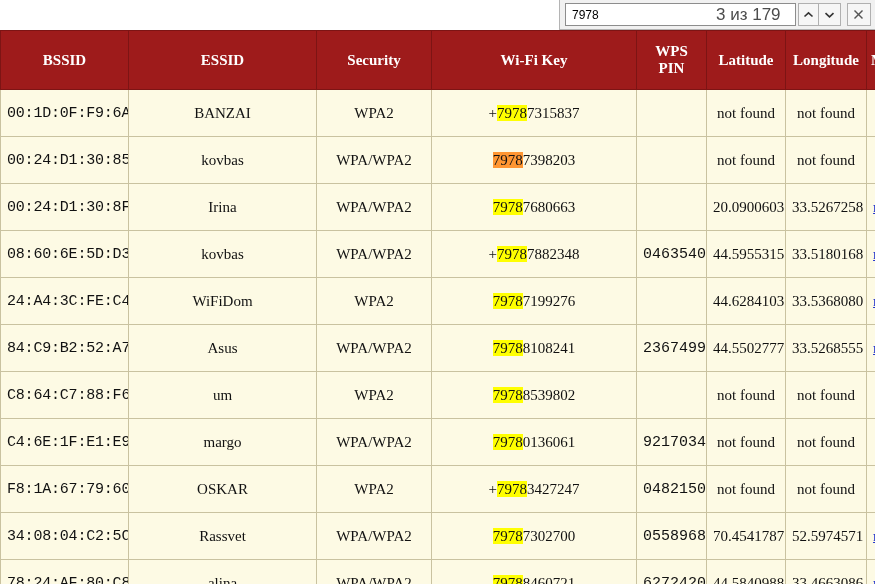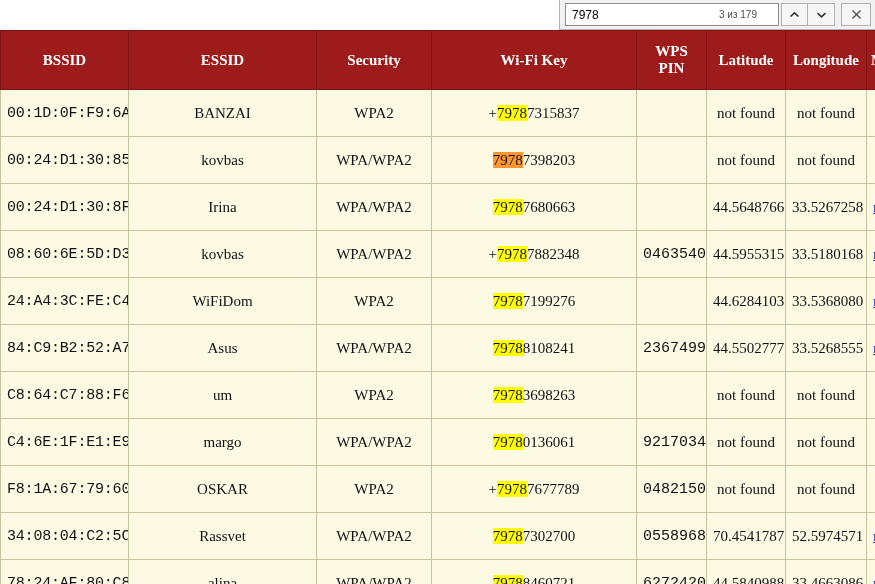--- a/index.html
+++ b/index.html
@@ -51,23 +51,23 @@
     font-family: "Liberation Sans", sans-serif;
     font-size: 12px;
     color: #000;
     padding: 0 6px;
     width: 150px;
     height: 100%;
     box-sizing: border-box;
   }
   .find-count {
     margin-left: auto;
-    padding-right: 21px;
+    padding-right: 14px;
     font-family: "Liberation Sans", sans-serif;
-    font-size: 10px;
+    font-size: 17px;
     color: #4c4c4c;
     white-space: nowrap;
   }
   .find-btn {
     width: 27px;
     margin: 3px 0;
     background: #f6f6f6;
     border: 1px solid #b0b0b0;
     border-left: none;
     box-sizing: border-box;
@@ -238,21 +238,21 @@
             <td class="lat">not found</td>
             <td class="lon">not found</td>
             <td class="map"></td>
           </tr>
           <tr>
             <td class="bssid">00:24:D1:30:8F:31</td>
             <td class="essid">Irina</td>
             <td class="sec">WPA/WPA2</td>
             <td class="key"><span class="hl">7978</span><span>7680663</span></td>
             <td class="wps"></td>
-            <td class="lat">44.5648766</td>
+            <td class="lat">20.0900603</td>
             <td class="lon">33.5267258</td>
             <td class="map"><a>map</a></td>
           </tr>
           <tr>
             <td class="bssid">08:60:6E:5D:D3:E8</td>
             <td class="essid">kovbas</td>
             <td class="sec">WPA/WPA2</td>
             <td class="key"><span>+</span><span class="hl">7978</span><span>7882348</span></td>
             <td class="wps">04635406</td>
             <td class="lat">44.5955315</td>
@@ -276,41 +276,41 @@
             <td class="key"><span class="hl">7978</span><span>8108241</span></td>
             <td class="wps">23674998</td>
             <td class="lat">44.5502777</td>
             <td class="lon">33.5268555</td>
             <td class="map"><a>map</a></td>
           </tr>
           <tr>
             <td class="bssid">C8:64:C7:88:F6:5E</td>
             <td class="essid">um</td>
             <td class="sec">WPA2</td>
-            <td class="key"><span class="hl">7978</span><span>3698263</span></td>
+            <td class="key"><span class="hl">7978</span><span>8539802</span></td>
             <td class="wps"></td>
             <td class="lat">not found</td>
             <td class="lon">not found</td>
             <td class="map"></td>
           </tr>
           <tr>
             <td class="bssid">C4:6E:1F:E1:E9:CC</td>
             <td class="essid">margo</td>
             <td class="sec">WPA/WPA2</td>
             <td class="key"><span class="hl">7978</span><span>0136061</span></td>
             <td class="wps">92170346</td>
             <td class="lat">not found</td>
             <td class="lon">not found</td>
             <td class="map"></td>
           </tr>
           <tr>
             <td class="bssid">F8:1A:67:79:60:CA</td>
             <td class="essid">OSKAR</td>
             <td class="sec">WPA2</td>
-            <td class="key"><span>+</span><span class="hl">7978</span><span>7677789</span></td>
+            <td class="key"><span>+</span><span class="hl">7978</span><span>3427247</span></td>
             <td class="wps">04821502</td>
             <td class="lat">not found</td>
             <td class="lon">not found</td>
             <td class="map"></td>
           </tr>
           <tr>
             <td class="bssid">34:08:04:C2:5C:8C</td>
             <td class="essid">Rassvet</td>
             <td class="sec">WPA/WPA2</td>
             <td class="key"><span class="hl">7978</span><span>7302700</span></td>

